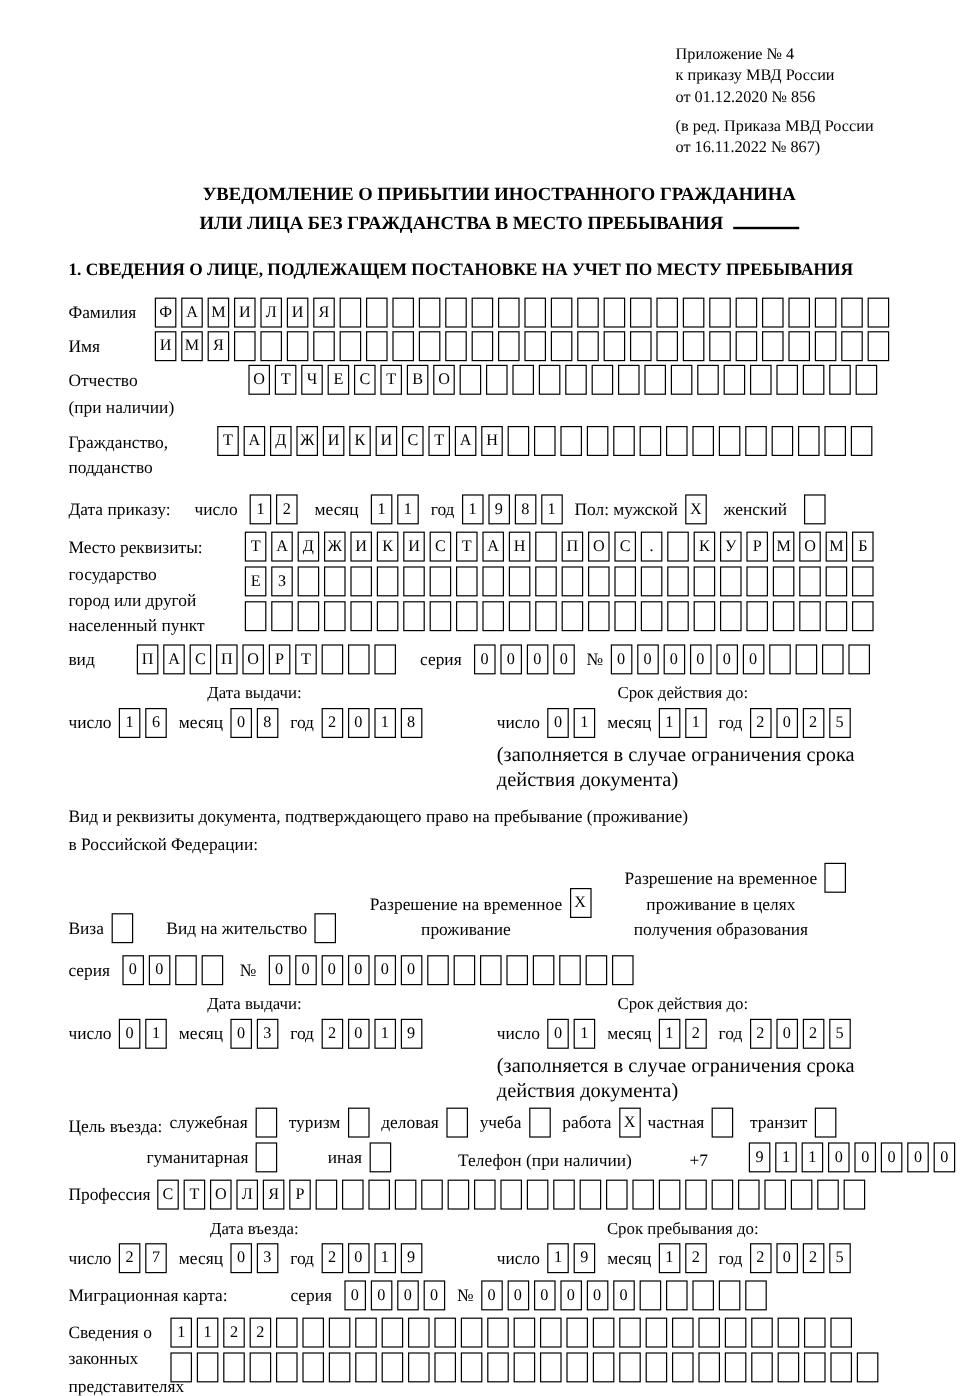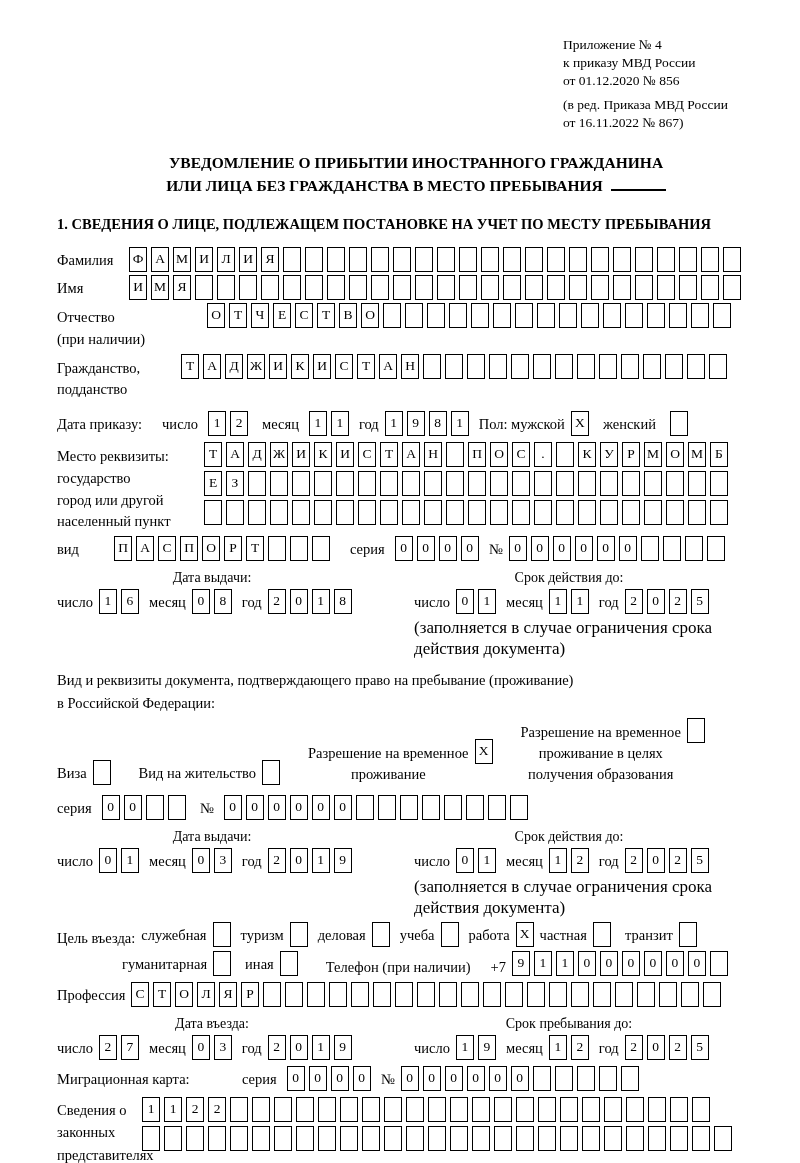--- a/index.html
+++ b/index.html
@@ -565,21 +565,21 @@
         </span>
       </div>
     <div class="cgrp g14">
         <span class="cap">транзит</span>
         <span class="cells g10">
           <span class="cell"></span>
         </span>
       </div>
   </div>
 
-  <div class="cbrow mt6" style="padding-left:65px;">
+  <div class="cbrow mt6" style="padding-left:65px;gap:28px;">
     <div class="cgrp">
         <span class="cap">гуманитарная</span>
         <span class="cells g10">
           <span class="cell"></span>
         </span>
       </div>
     <div class="cgrp g14">
         <span class="cap">иная</span>
         <span class="cells g10">
           <span class="cell"></span>

